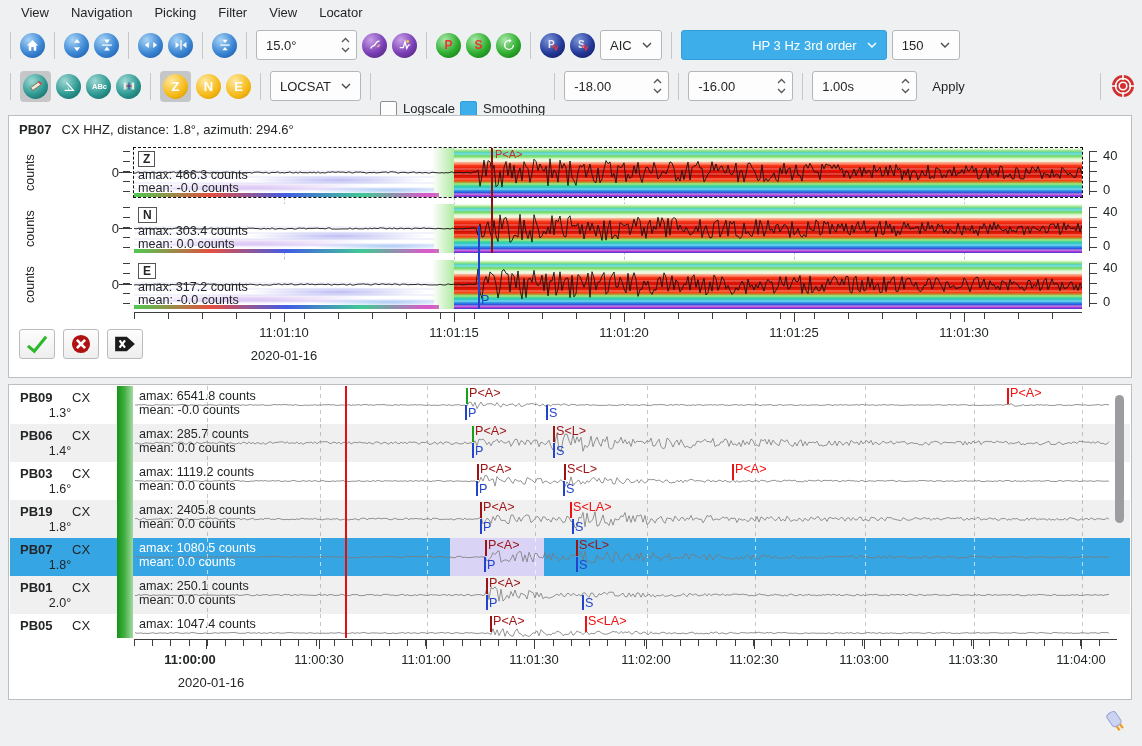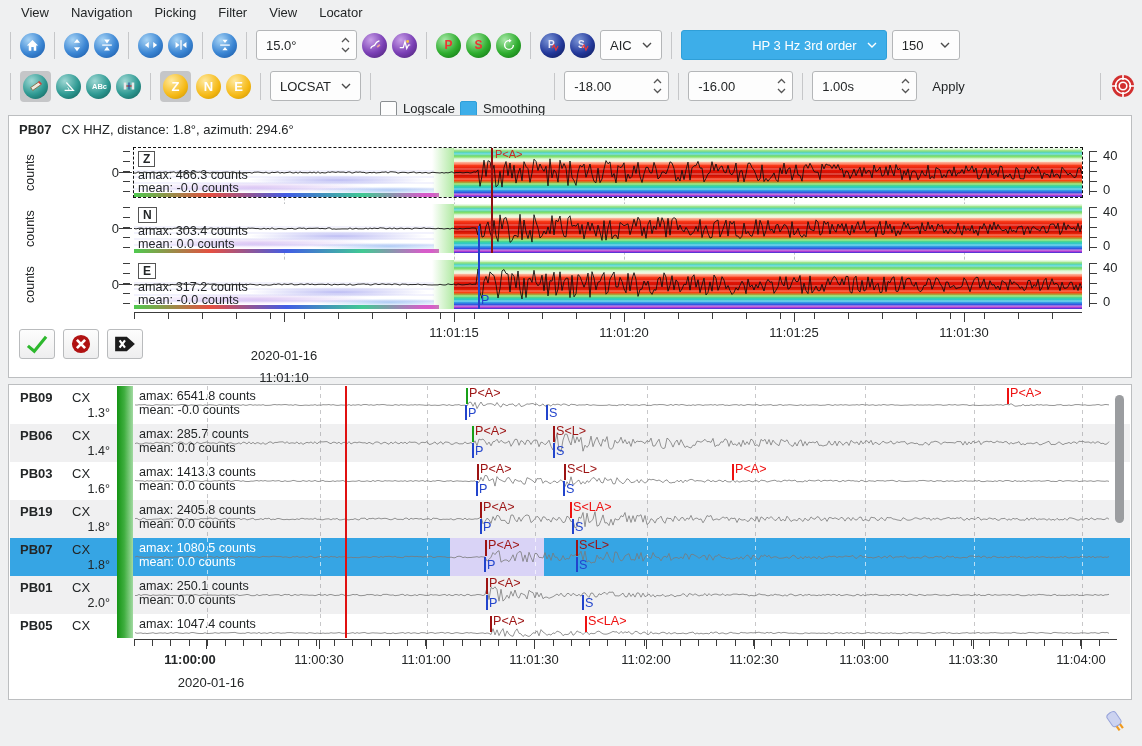--- a/index.html
+++ b/index.html
@@ -83,21 +83,21 @@
   .sqbtn{width:34px;height:28px;border:1px solid #b9bbbd;border-radius:3px;
     background:linear-gradient(180deg,#fdfdfd,#eeeeef);display:flex;align-items:center;justify-content:center;}
   #pk-btns{position:absolute;left:10px;top:213px;display:flex;gap:8px;}
   
   #st-rows{position:absolute;left:1px;top:1px;right:1px;height:252px;overflow:hidden;}
   .st-row{position:absolute;left:0;width:100%;height:38px;background:#fff;}
   .st-row.alt{background:#f0f0f1;}
   .st-row.sel{background:#36a5e4;}
   .st-code{position:absolute;left:10px;top:4px;font-weight:bold;font-size:13px;}
   .st-net{position:absolute;left:62px;top:4px;font-size:13px;}
-  .st-dist{position:absolute;left:0;top:20px;width:100px;text-align:right;font-size:12.5px;}
+  .st-dist{position:absolute;left:0;top:20px;width:100px;text-align:center;font-size:12.5px;}
   .st-bar{position:absolute;left:107px;top:0;width:16px;height:38px;
     background:linear-gradient(90deg,#149414 0%,#3fae3f 45%,#a2daa2 100%);}
   .st-amax{position:absolute;left:129px;top:3px;font-size:12.6px;white-space:nowrap;}
   .st-mean{position:absolute;left:129px;top:17px;font-size:12.6px;white-space:nowrap;}
   .st-row.sel .st-amax,.st-row.sel .st-mean{color:#fff;}
   .st-grid{position:absolute;top:0;bottom:0;width:1px;
     background:repeating-linear-gradient(180deg,rgba(110,110,115,.38) 0 4px,rgba(0,0,0,0) 4px 8px);}
   .st-row.sel .st-grid{background:repeating-linear-gradient(180deg,rgba(255,255,255,.65) 0 4px,rgba(0,0,0,0) 4px 8px);}
   .pick-tick{position:absolute;width:1.6px;}
   .pick-text{position:absolute;font-size:12.6px;white-space:nowrap;}
@@ -359,21 +359,21 @@
         <div class="mean">mean: -0.0 counts</div>
       </div>
       <div style="position: absolute; left: 357px; top: 0px; height: 105px; width: 1.6px; background: rgb(143, 16, 16);"></div>
       <div style="position: absolute; left: 361px; top: 0px; font-size: 11px; color: rgb(204, 42, 30);">P&lt;A&gt;</div>
       <div style="position: absolute; left: 344px; top: 78px; height: 83px; width: 1.6px; background: rgb(34, 68, 204);"></div>
       <div style="position: absolute; left: 347px; top: 145px; font-size: 12.5px; color: rgb(34, 68, 204);">P</div>
     </div>
   <div id="pk-axis" class="axis" style="left:125px;top:196px;width:948px;height:60px">
       <div class="rail" style="background: repeating-linear-gradient(90deg, rgb(60, 60, 60) 0px, rgb(60, 60, 60) 1px, rgba(0, 0, 0, 0) 1px, rgba(0, 0, 0, 0) 34px) 0% 0% / auto 6px repeat-x;"></div>
       <div class="major" style="left: 150px;"></div>
-      <div class="alabel" style="left: 150px; margin-top: 45px;">11:01:10</div>
+      <div class="alabel" style="left: 150px;">11:01:10</div>
       <div class="major" style="left: 320px;"></div>
       <div class="alabel" style="left: 320px;">11:01:15</div>
       <div class="major" style="left: 490px;"></div>
       <div class="alabel" style="left: 490px;">11:01:20</div>
       <div class="major" style="left: 660px;"></div>
       <div class="alabel" style="left: 660px;">11:01:25</div>
       <div class="major" style="left: 830px;"></div>
       <div class="alabel" style="left: 830px;">11:01:30</div>
       <div class="adate" style="left: 150px;">2020-01-16</div>
     </div>
@@ -503,21 +503,21 @@
           <div class="pick-text" style="left: 345px; top: 0px; color: rgb(156, 19, 19);">P&lt;A&gt;</div>
           <div class="pick-tick" style="left: 341px; top: 19px; height: 15px; background: rgb(34, 68, 204);"></div>
           <div class="pick-text" style="left: 344px; top: 20px; color: rgb(34, 68, 204);">P</div>
           <div class="pick-tick" style="left: 429px; top: 2px; height: 16px; background: rgb(156, 19, 19);"></div>
           <div class="pick-text" style="left: 432px; top: 0px; color: rgb(156, 19, 19);">S&lt;L&gt;</div>
           <div class="pick-tick" style="left: 428px; top: 19px; height: 15px; background: rgb(34, 68, 204);"></div>
           <div class="pick-text" style="left: 431px; top: 20px; color: rgb(34, 68, 204);">S</div>
           <div class="pick-tick" style="left: 597px; top: 2px; height: 16px; background: rgb(238, 17, 17);"></div>
           <div class="pick-text" style="left: 600px; top: 0px; color: rgb(238, 17, 17);">P&lt;A&gt;</div>
         </div>
-        <div class="st-amax">amax: 1413.3 counts</div>
+        <div class="st-amax">amax: 1119.2 counts</div>
         <div class="st-mean">mean: 0.0 counts</div>
       </div>
       <div class="st-row alt" style="top: 114px;">
         <div class="st-code">PB19</div>
         <div class="st-net">CX</div>
         <div class="st-dist">1.8°</div>
         <div class="st-bar"></div>
         <div style="position: absolute; left: 125px; top: 0px; width: 975px; height: 38px;">
           <div class="st-grid" style="left: 72px;"></div>
           <div class="st-grid" style="left: 185px;"></div>

